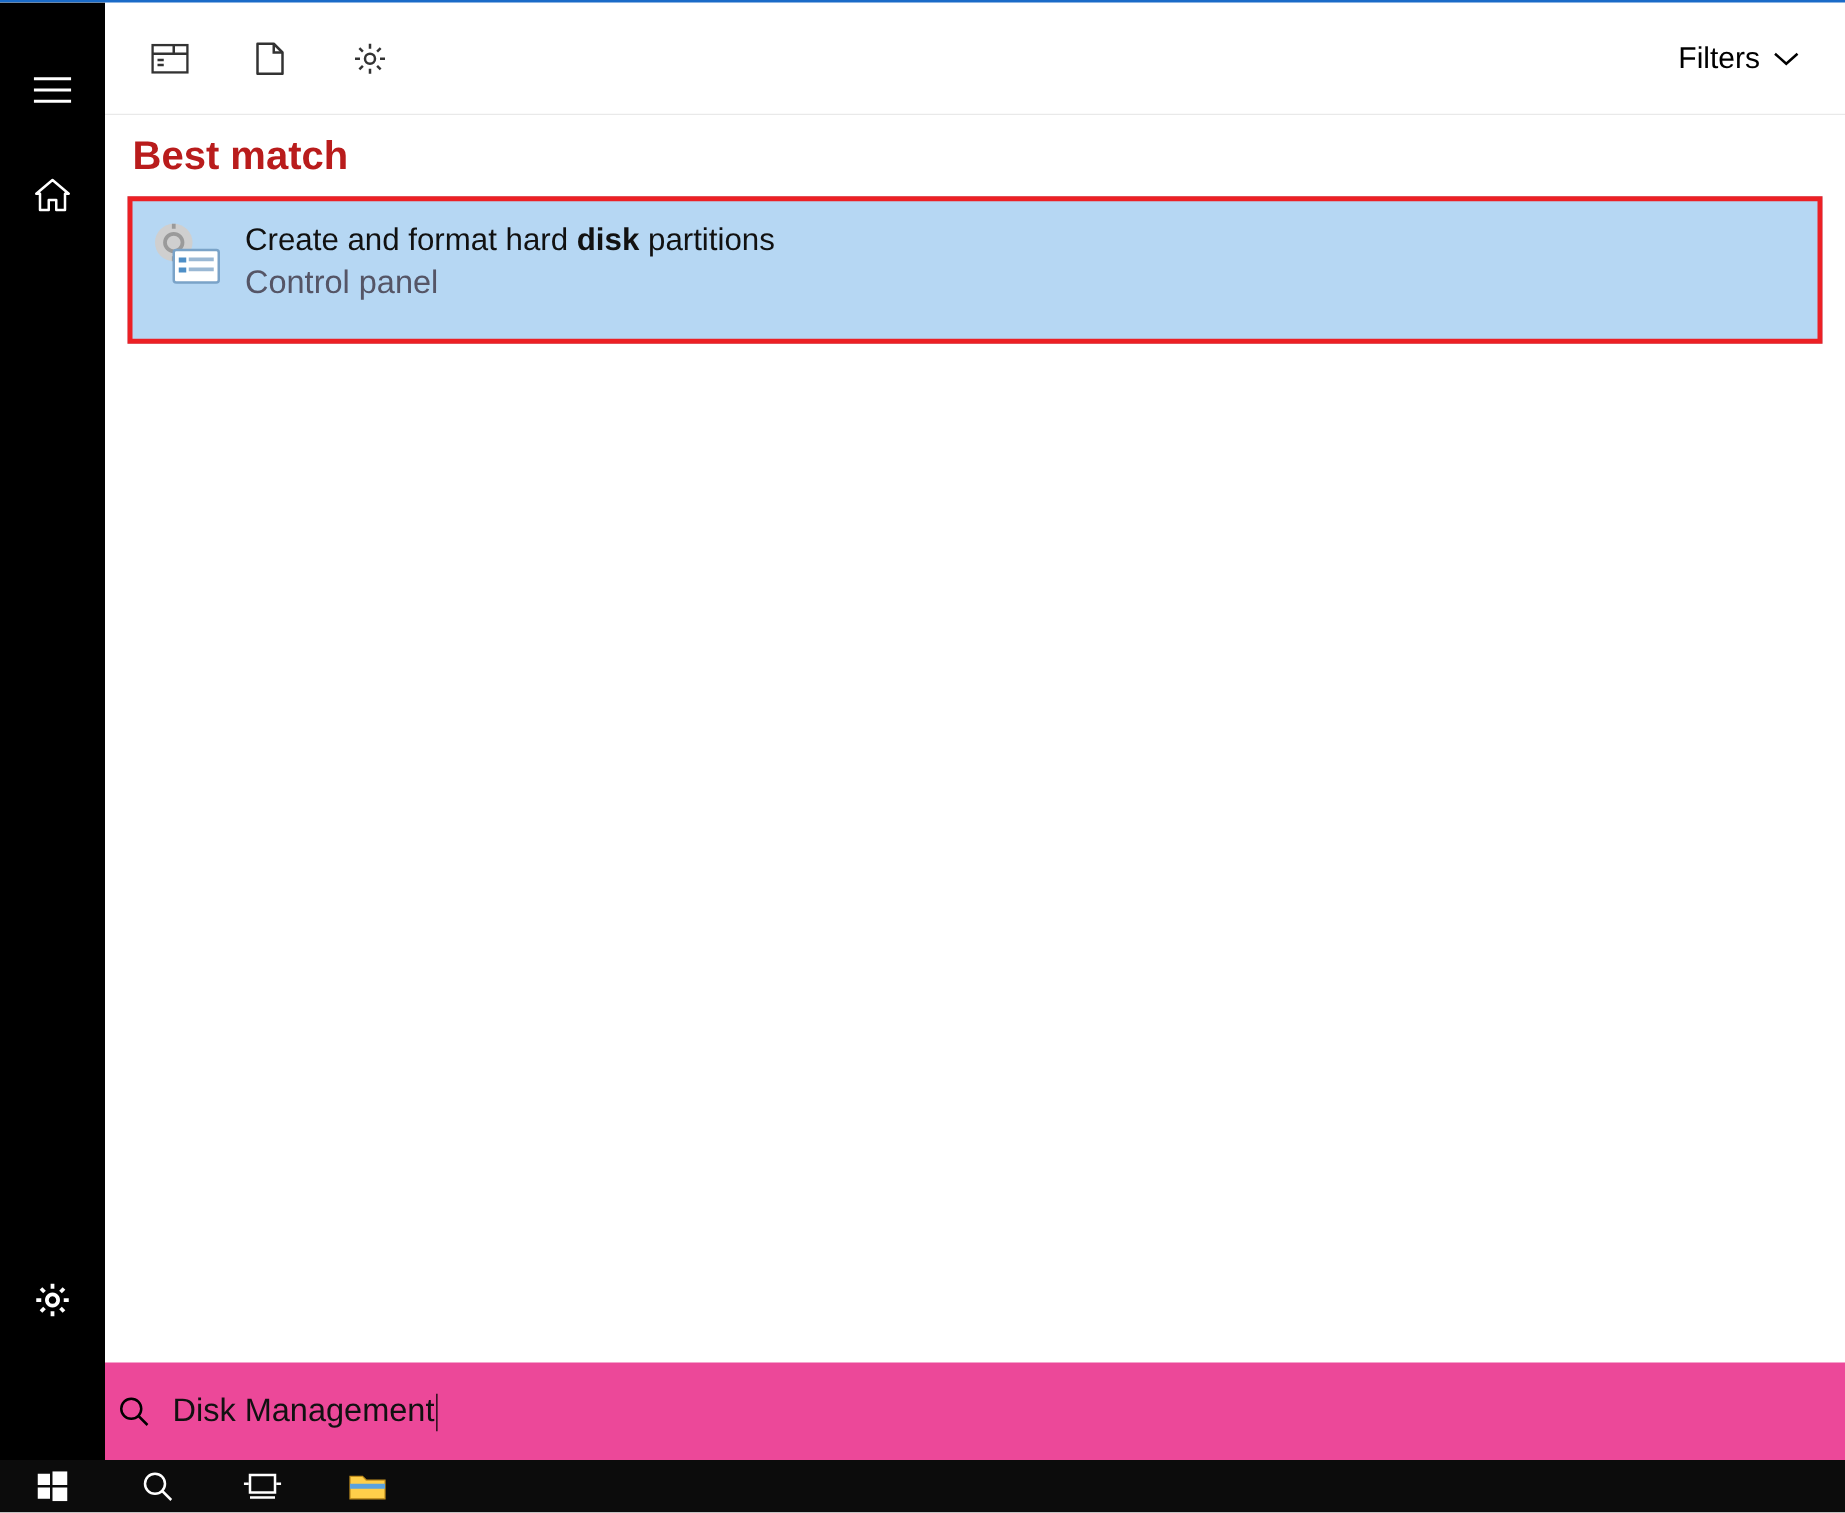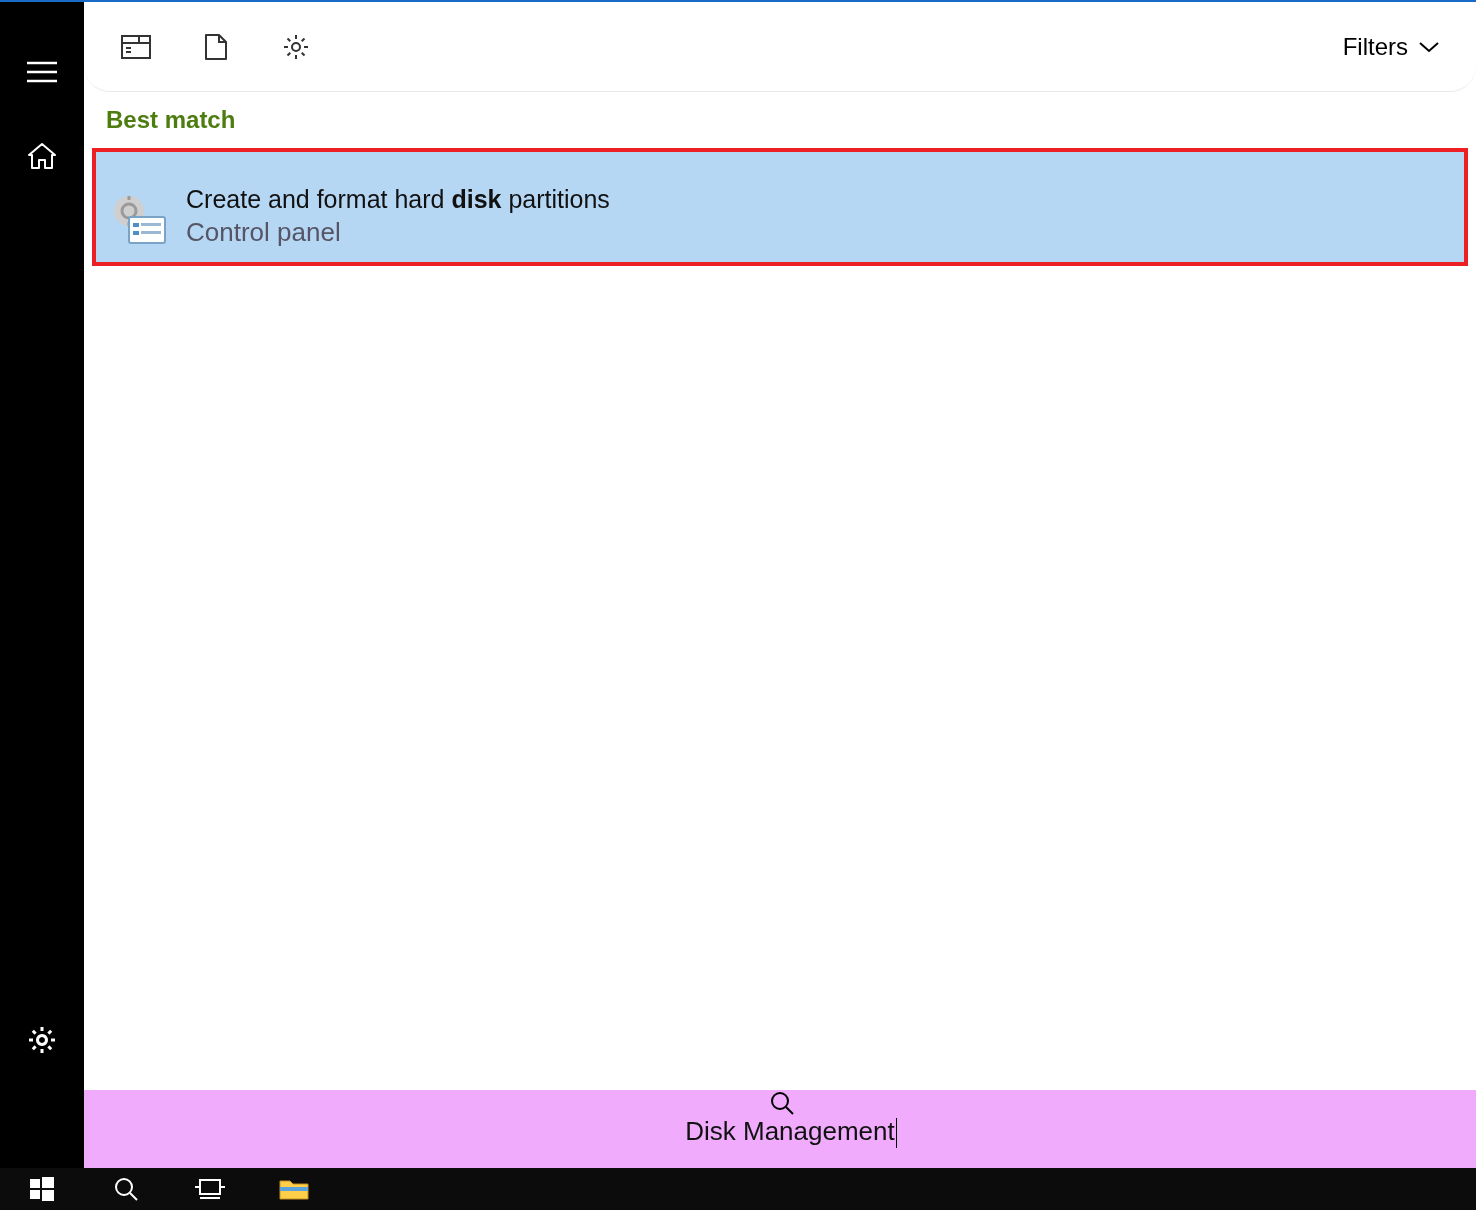--- a/index.html
+++ b/index.html
@@ -37,21 +37,20 @@
       display: flex;
       flex-direction: column;
       position: relative;
     }
     .toolbar {
       height: 90px;
       display: flex;
       align-items: center;
       border-bottom: 1px solid #e9e9e9;
       padding: 0 22px 0 22px;
-      border-radius: 26px;
     }
     .toolbar .tb-btn {
       width: 60px;
       height: 60px;
       display: flex;
       align-items: center;
       justify-content: center;
       margin-right: 20px;
       color: #333;
     }
@@ -59,30 +58,30 @@
     .filters {
       display: flex;
       align-items: center;
       font-size: 24px;
       color: #000;
       cursor: pointer;
       padding: 10px 14px;
     }
     .filters span { margin-right: 10px; }
     .section-header {
-      font-size: 24px;
+      font-size: 32px;
       font-weight: 600;
-      color: #4d7c0f;
+      color: #b91c1c;
       padding: 14px 22px 14px 22px;
     }
     .result-row {
-      margin: 0 8px;
-      display: flex;
-      align-items: flex-end;
-      padding: 26px 24px 14px 16px;
+      margin: 0 18px;
+      display: flex;
+      align-items: flex-start;
+      padding: 14px 24px 14px 16px;
       background: #b6d7f3;
       border: 4px solid #ec2024;
       height: 118px;
     }
     .result-icon {
       width: 56px;
       height: 56px;
       margin-right: 18px;
       display: flex;
       align-items: center;
@@ -97,25 +96,24 @@
     .result-text .subtitle {
       font-size: 26px;
       color: #556;
     }
     .search-bar {
       position: absolute;
       bottom: 0;
       left: 0;
       right: 0;
       height: 78px;
-      background: #f0abfc;
-      display: flex;
-      align-items: center;
-      padding-left: 22px;
-      flex-direction: column;
+      background: #ec4899;
+      display: flex;
+      align-items: center;
+      padding-left: 10px;
     }
     .search-bar .search-icon {
       margin-right: 18px;
       color: #000;
     }
     .search-bar .search-text {
       font-size: 26px;
       color: #111;
       position: relative;
     }

